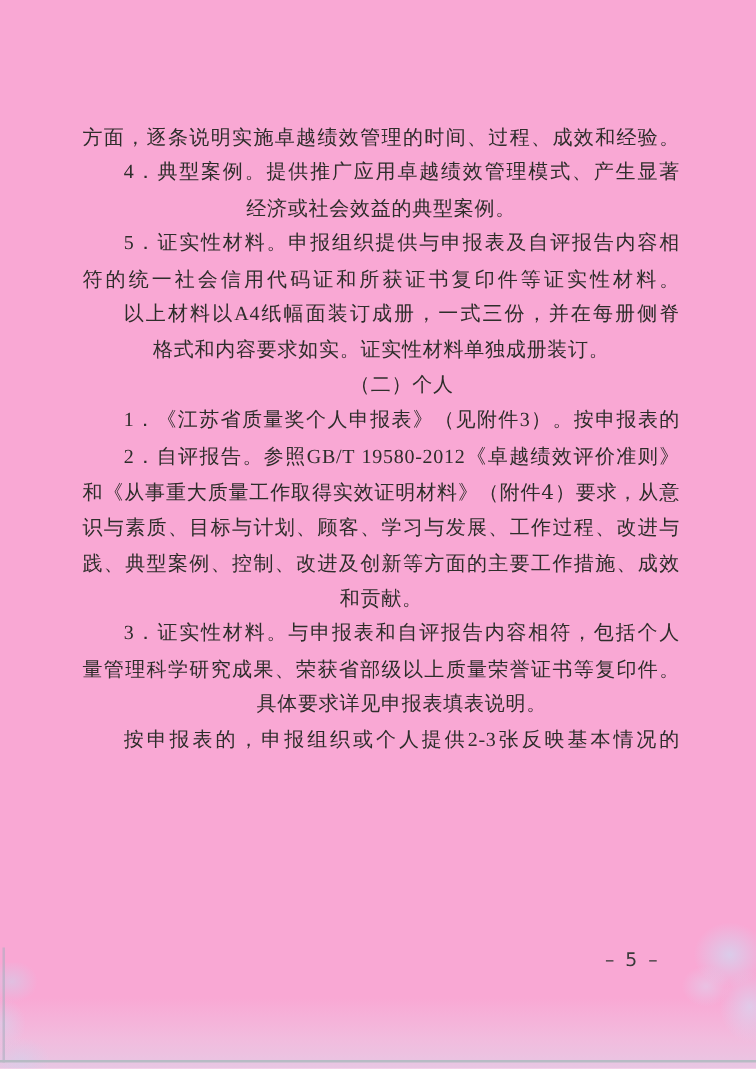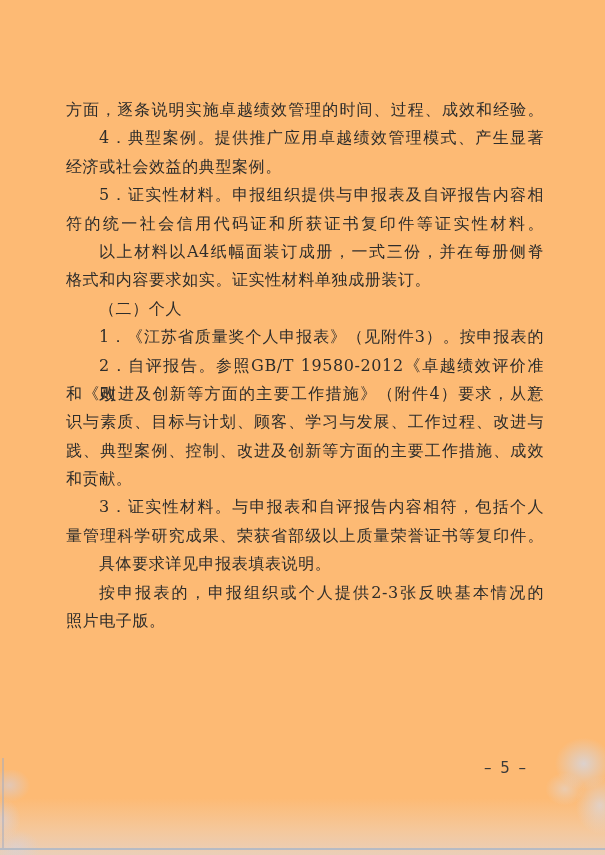--- a/index.html
+++ b/index.html
@@ -1,48 +1,48 @@
 <!DOCTYPE html>
 <html><head>
 <meta charset="utf-8">
 <style>
   html, body { margin: 0; padding: 0; background: #ffffff; }
 
   .page {
     position: relative;
     width: 605px;
     height: 855px;
-    background: #fdba74;
+    background: #f9a8d4;
     overflow: hidden;
     font-family: "DejaVu Serif", "Liberation Serif", serif;
     color: #2e2d2b;
   }
 
   .text-block {
     position: absolute;
     left: 66px;
     top: 96px;
     width: 478px;
   }
 
   .line {
     font-size: 16px;
     line-height: 28.4px;
     height: 28.4px;
     letter-spacing: 0.6px;
     white-space: nowrap;
-    text-align: left;
+    text-align: center;
     overflow: visible;
   }
   .line.stretch {
     white-space: normal;
     text-align: justify;
     text-align-last: justify;
   }
-  .line.indent { padding-left: 33px; }
+  .line.indent { padding-left: 33px; font-family: Liberation Serif, serif; }
 
   .page-number {
     position: absolute;
     top: 757px;
     left: 464px;
     width: 84px;
     font-size: 15px;
     line-height: 22px;
     letter-spacing: 2px;
     text-align: center;
@@ -104,29 +104,28 @@
   <div class="line stretch">方面，逐条说明实施卓越绩效管理的时间、过程、成效和经验。</div>
       <div class="line indent stretch">4．典型案例。提供推广应用卓越绩效管理模式、产生显著</div>
       <div class="line">经济或社会效益的典型案例。</div>
       <div class="line indent stretch">5．证实性材料。申报组织提供与申报表及自评报告内容相</div>
       <div class="line stretch">符的统一社会信用代码证和所获证书复印件等证实性材料。</div>
       <div class="line indent stretch">以上材料以A4纸幅面装订成册，一式三份，并在每册侧脊</div>
       <div class="line">格式和内容要求如实。证实性材料单独成册装订。</div>
       <div class="line indent">（二）个人</div>
       <div class="line indent stretch">1．《江苏省质量奖个人申报表》（见附件3）。按申报表的</div>
       <div class="line indent stretch">2．自评报告。参照GB/T 19580-2012《卓越绩效评价准则》</div>
-      <div class="line stretch">和《改进及创新等方面的主要工作措施》（附件4）要求，从意</div>
+      <div class="line stretch">和《从事重大质量工作取得实效证明材料》（附件4）要求，从意</div>
       <div class="line stretch">识与素质、目标与计划、顾客、学习与发展、工作过程、改进与</div>
       <div class="line stretch">践、典型案例、控制、改进及创新等方面的主要工作措施、成效</div>
       <div class="line">和贡献。</div>
       <div class="line indent stretch">3．证实性材料。与申报表和自评报告内容相符，包括个人</div>
       <div class="line stretch">量管理科学研究成果、荣获省部级以上质量荣誉证书等复印件。</div>
       <div class="line indent">具体要求详见申报表填表说明。</div>
       <div class="line indent stretch">按申报表的，申报组织或个人提供2-3张反映基本情况的</div>
-      <div class="line">照片电子版。</div>
     </div>
 
   <div class="page-number">– 5 –</div>
 
   <div class="scan-tint-bottom"></div>
   <div class="scan-stain-bottom-left"></div>
   <div class="scan-stain-bottom-right"></div>
   <div class="scan-edge-left-line"></div>
   <div class="scan-edge-bottom-line"></div>
 

